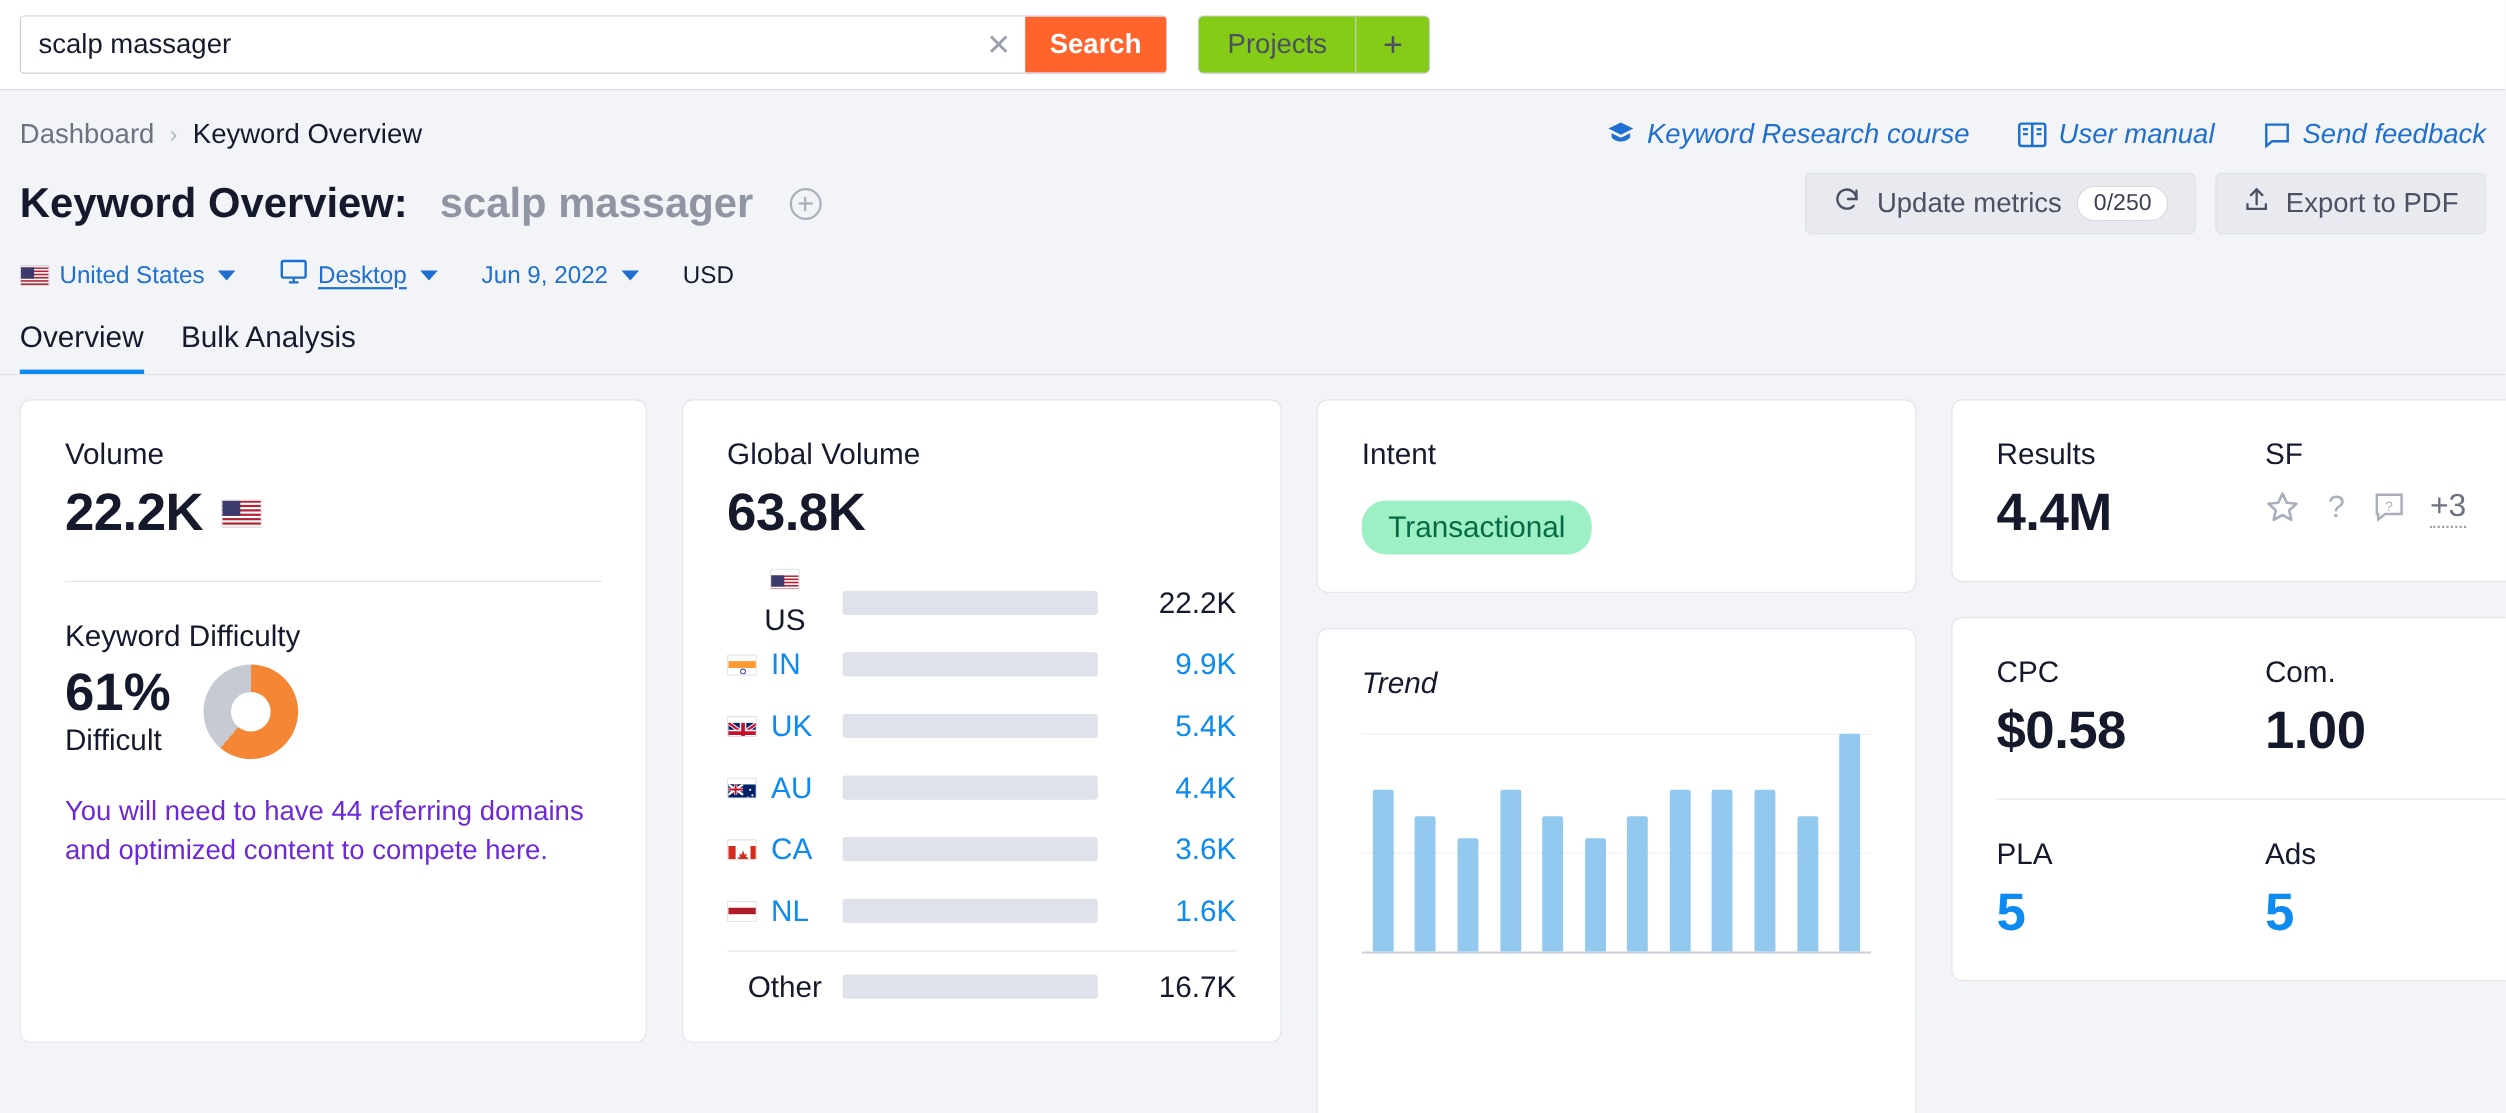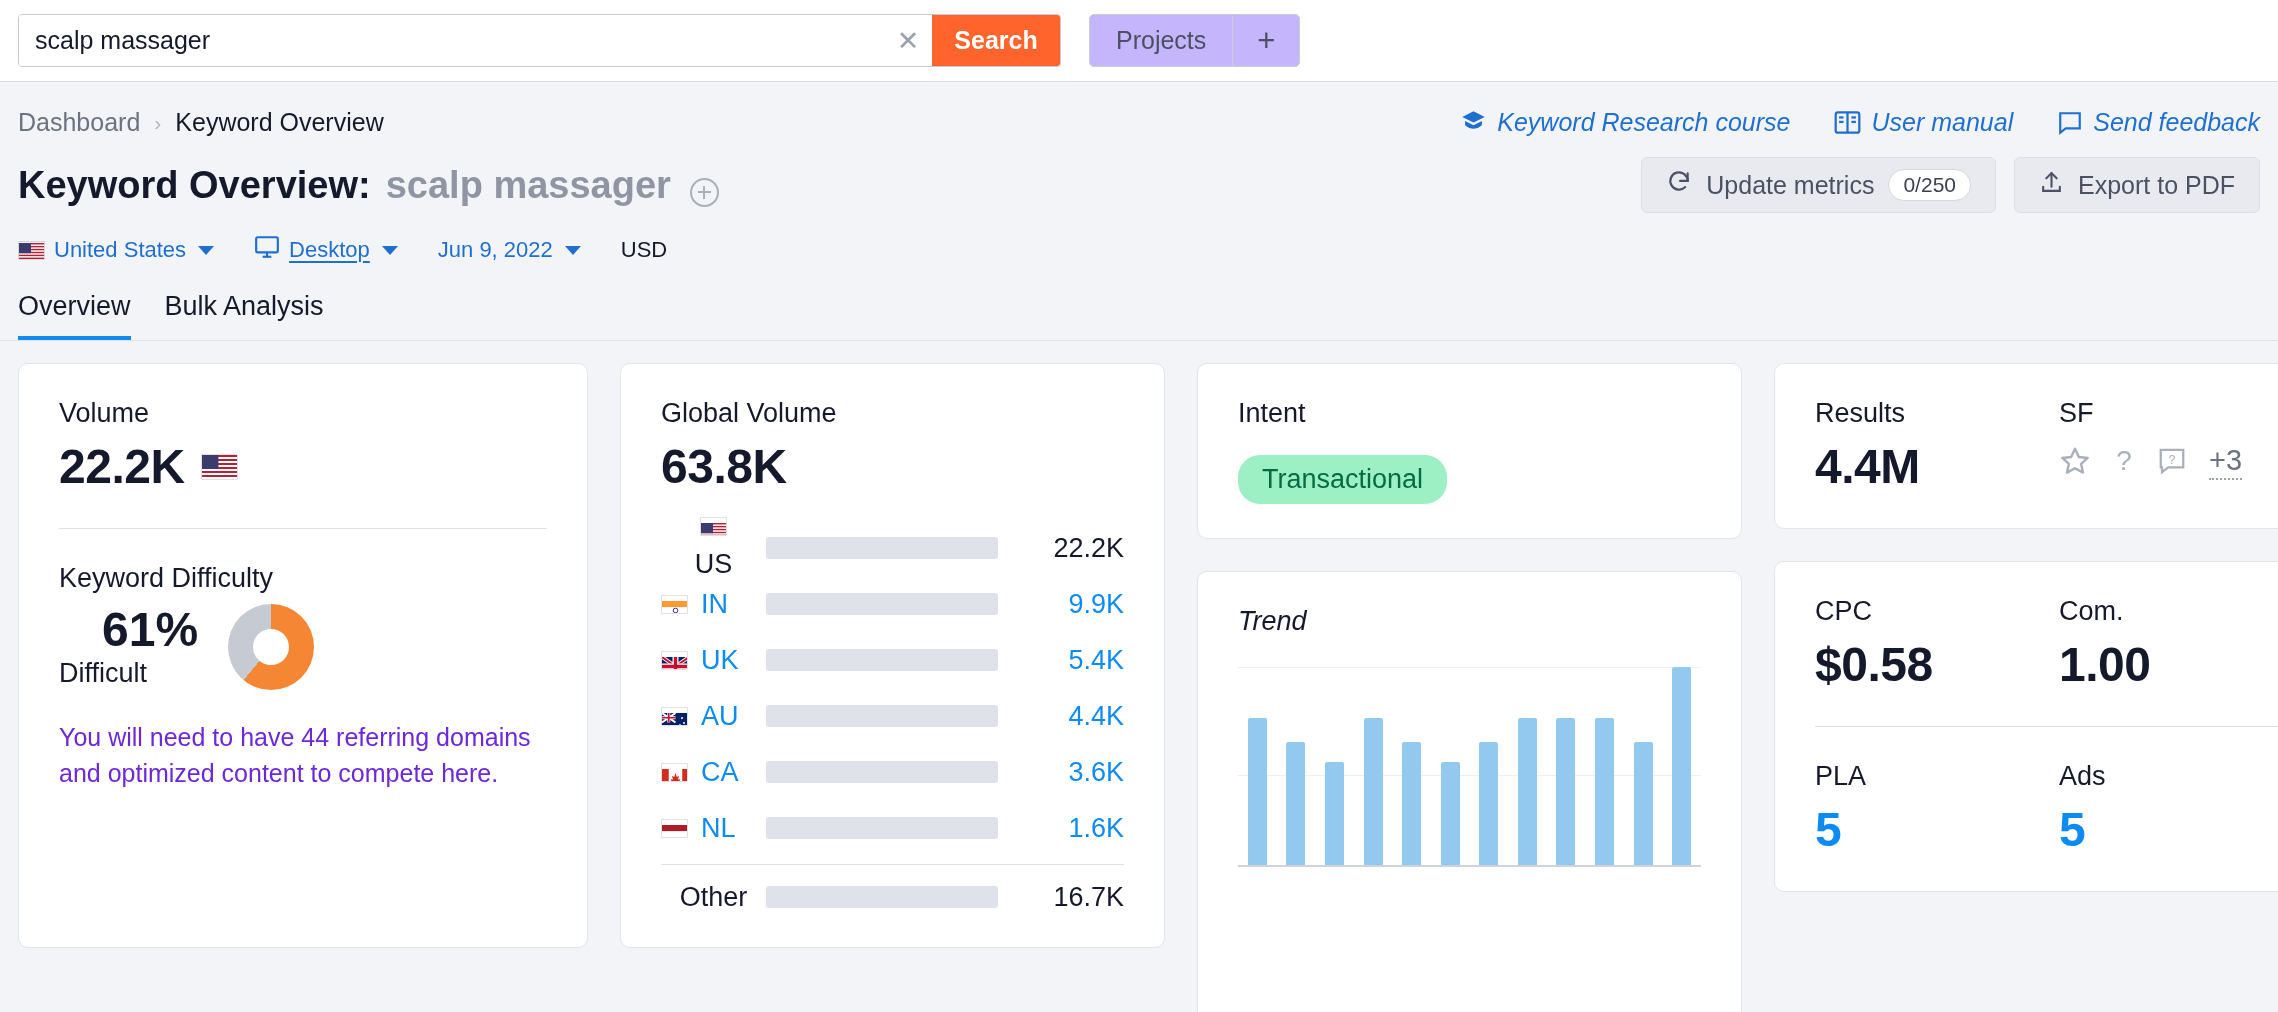--- a/index.html
+++ b/index.html
@@ -55,21 +55,21 @@
     font-family: "Liberation Sans", sans-serif;
     cursor: pointer;
   }
   .projects-group {
     display: flex;
     margin-left: 28px;
     height: 53px;
     border: 1px solid #c9cdd6;
     border-radius: 5px;
     overflow: hidden;
-    background: #c4b5fd;
+    background: #84cc16;
   }
   .projects-btn {
     padding: 0 26px;
     display: flex; align-items: center;
     font-size: 25px; color: #4b5162; cursor: pointer;
     border-right: 1px solid #c9cdd6;
   }
   .projects-plus {
     width: 66px;
     display: flex; align-items: center; justify-content: center;
@@ -92,21 +92,21 @@
     display: flex; align-items: center; gap: 10px;
     color: #1f6fd0; font-size: 25px; cursor: pointer; font-style: italic;
   }
   .toplink svg { display: block; }
 
   
   .title-row {
     display: flex; align-items: center; justify-content: space-between;
     padding: 20px 18px 0 18px;
   }
-  .title { display: flex; align-items: flex-end; gap: 15px; }
+  .title { display: flex; align-items: center; gap: 29px; }
   .title-main { font-size: 38px; font-weight: bold; color: #15192c; }
   .title-kw { font-size: 38px; font-weight: bold; color: #8f95a3; }
   .plus-circle {
     width: 29px; height: 29px; border-radius: 50%;
     border: 2px solid #a9afbb; position: relative; cursor: pointer;
     margin-left: 4px;
   }
   .plus-circle::before, .plus-circle::after {
     content: ""; position: absolute; background: #a9afbb;
   }
@@ -178,21 +178,21 @@
   .metric-value { font-size: 48px; font-weight: bold; color: #15192c; letter-spacing: -0.5px; }
   .metric-value.blue { color: #0d8bf0; }
   .hr { height: 1px; background: #dfe2e9; margin: 34px 0; }
 
   
   .card-volume { height: 585px; }
   .vol-value-row { display: flex; align-items: center; gap: 16px; }
   .vol-flag { width: 37px; height: 26px; }
   .kd-row { display: flex; align-items: center; gap: 30px; }
   .kd-left { }
-  .kd-pct { font-size: 48px; font-weight: bold; color: #15192c; line-height: 1.05; margin-left: 43px; }
+  .kd-pct { font-size: 48px; font-weight: bold; color: #15192c; line-height: 1.05; }
   .kd-word { font-size: 27px; color: #15192c; margin-top: 2px; }
   .donut {
     width: 86px; height: 86px; border-radius: 50%;
     background: conic-gradient(#f58634 0% 61%, #c6cad3 61% 100%);
     position: relative; flex: none;
   }
   .donut::after {
     content: ""; position: absolute; inset: 25px;
     background: #fff; border-radius: 50%;
   }

